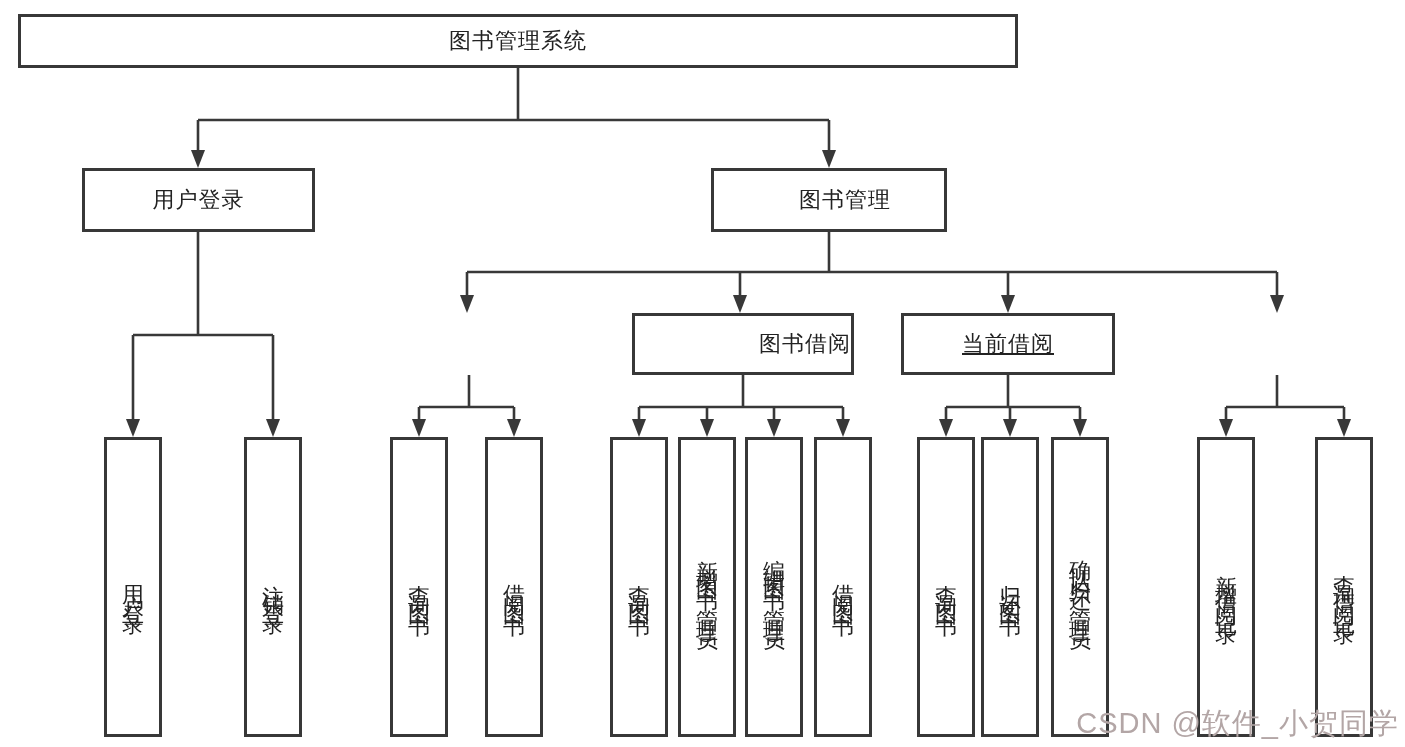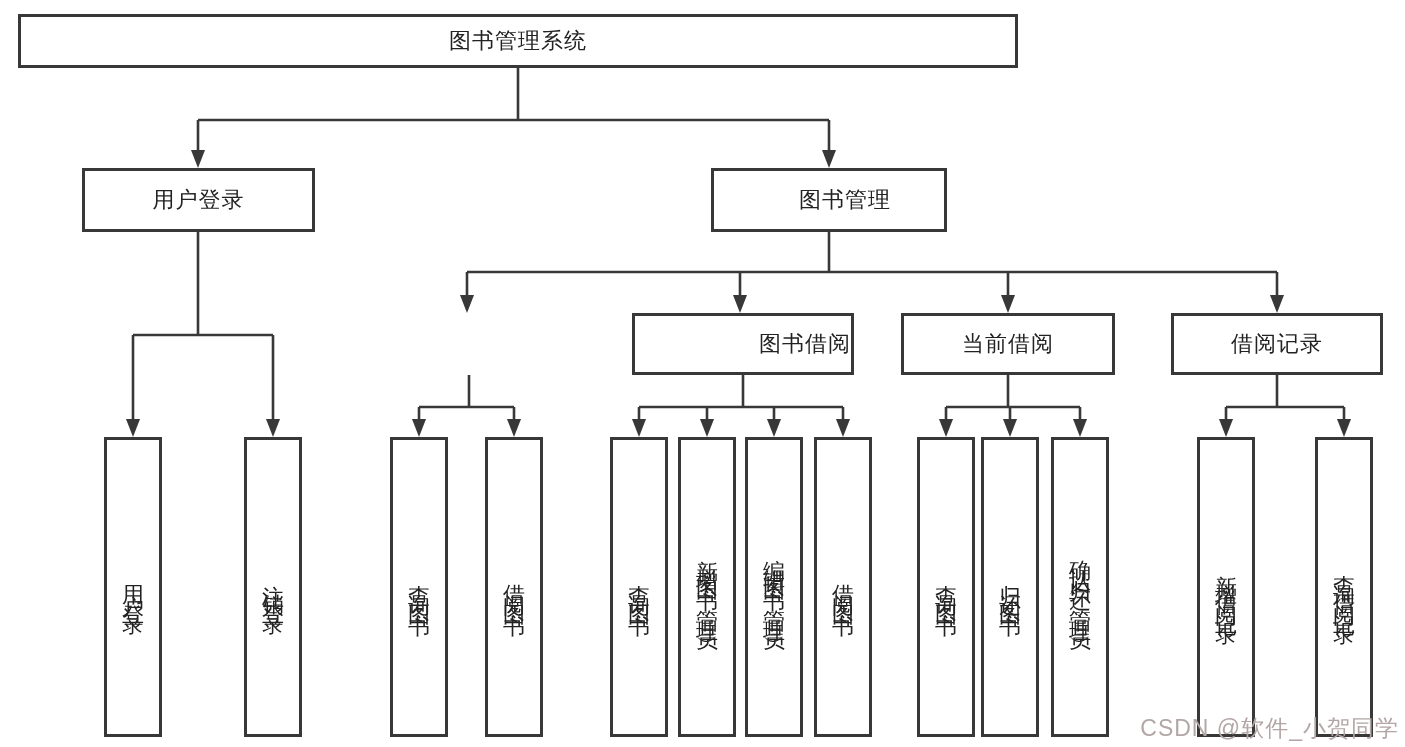--- a/index.html
+++ b/index.html
@@ -61,21 +61,21 @@
     writing-mode:vertical-rl;
     text-orientation:mixed;
     letter-spacing:10px;
     line-height:1;
     white-space:nowrap;
   }
   .watermark{
     position:absolute;
     right:6px;
     bottom:3px;
-    font-size:23px;
+    font-size:29px;
     color:var(--wm);
     letter-spacing:1px;
     z-index:5;
   }
 </style>
 </head>
 <body>
 
 <div class="canvas">
 
@@ -122,25 +122,22 @@
   <div class="node" style="left:82px;top:168px;width:233px;height:64px;">
     <span>用户登录</span>
   </div>
   <div class="node" style="left:711px;top:168px;width:236px;height:64px;padding-left:32px;">
     <span>图书管理</span>
   </div>
 
   <div class="node" style="left:632px;top:313px;width:222px;height:62px;justify-content:flex-end;">
     <span>图书借阅</span>
   </div>
-  <div class="node" style="left:901px;top:313px;width:214px;height:62px;">
+  <div class="node" style="left:901px;top:313px;width:214px;height:62px;text-decoration:underline;">
     <span>当前借阅</span>
-  </div>
-  <div class="node" style="left:1171px;top:313px;width:212px;height:62px;">
-    <span>借阅记录</span>
   </div>
 
   <div class="leaf" style="left:104px;">
     <span class="vtxt">用户登录</span>
   </div>
   <div class="leaf" style="left:244px;">
     <span class="vtxt">注销登录</span>
   </div>
 
   <div class="leaf" style="left:390px;">

